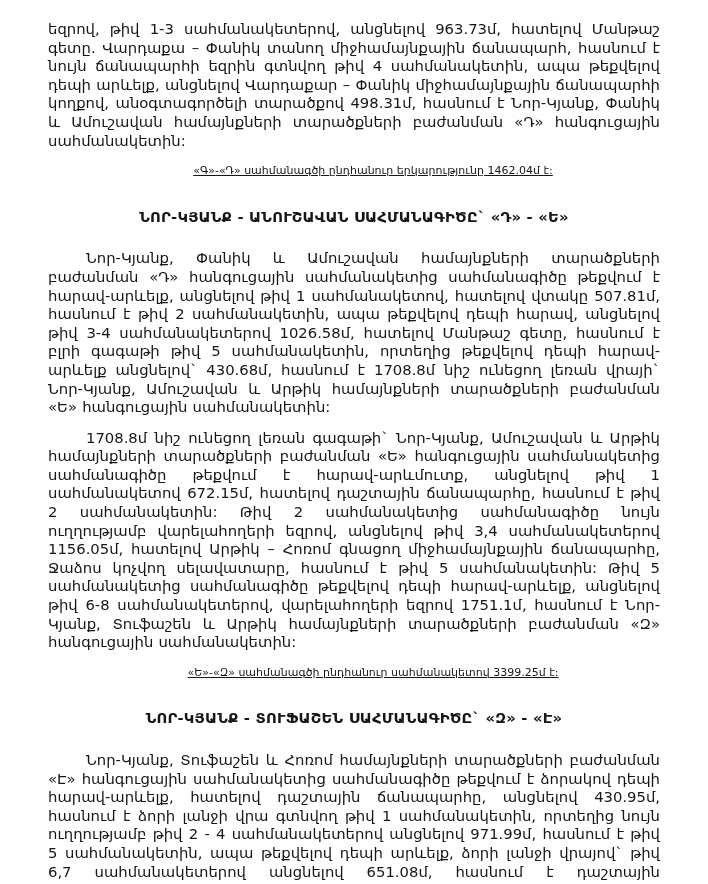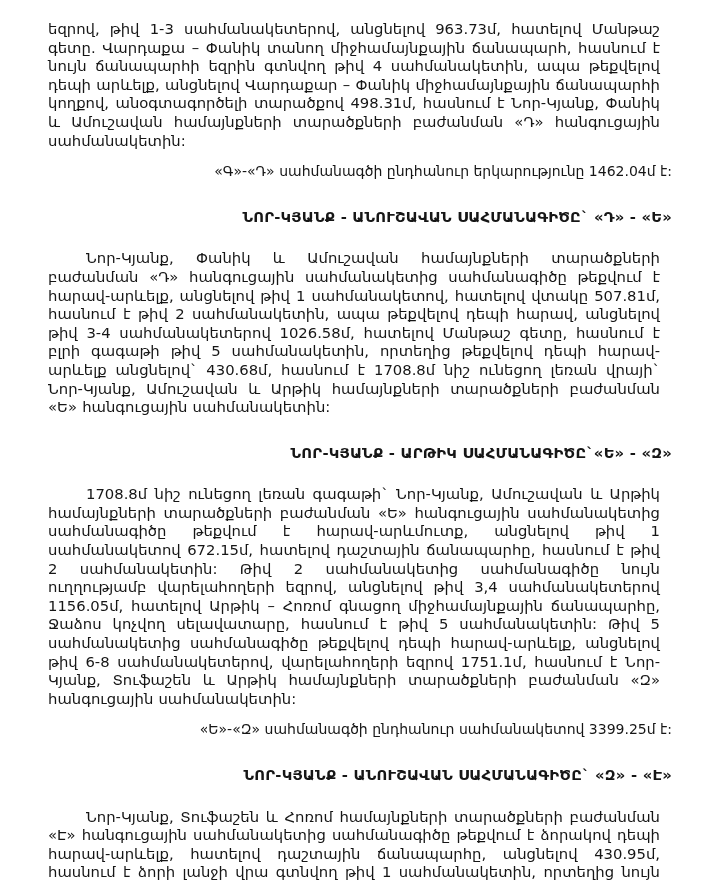--- a/index.html
+++ b/index.html
@@ -24,52 +24,52 @@
     font-size: 14.8px;
     line-height: 18.6px;
     text-align: justify;
     margin: 12px;
     word-spacing: 0.5px;
   }
   .para.indent {
     text-indent: 38px;
   }
   .summary {
-    font-size: 14px;
+    font-size: 11px;
     line-height: 18.6px;
     text-indent: 38px;
-    text-align: right;
+    text-align: center;
     margin: 2px 0 0 0;
+    text-decoration: underline;
   }
   .heading {
     font-size: 14.8px;
     line-height: 18.6px;
     font-weight: bold;
-    text-align: right;
+    text-align: center;
     margin: 27px 0 23px 0;
     letter-spacing: 0.2px;
   }
 </style>
 </head>
 <body>
 
 <div class="page">
 
   <p class="para">եզրով, թիվ 1-3 սահմանակետերով, անցնելով 963.73մ, հատելով Մանթաշ գետը. Վարդաքա – Փանիկ տանող միջհամայնքային ճանապարհ, հասնում է նույն ճանապարհի եզրին գտնվող թիվ 4 սահմանակետին, ապա թեքվելով դեպի արևելք, անցնելով Վարդաքար – Փանիկ միջհամայնքային ճանապարհի կողքով, անօգտագործելի տարածքով 498.31մ, հասնում է Նոր-Կյանք, Փանիկ և Ամուշավան համայնքների տարածքների բաժանման «Դ» հանգուցային սահմանակետին:</p>
 
   <p class="summary">«Գ»-«Դ» սահմանագծի ընդհանուր երկարությունը 1462.04մ է:</p>
 
   <h2 class="heading">ՆՈՐ-ԿՅԱՆՔ - ԱՆՈՒՇԱՎԱՆ ՍԱՀՄԱՆԱԳԻԾԸ` «Դ» - «Ե»</h2>
 
   <p class="para indent">Նոր-Կյանք, Փանիկ և Ամուշավան համայնքների տարածքների բաժանման «Դ» հանգուցային սահմանակետից սահմանագիծը թեքվում է հարավ-արևելք, անցնելով թիվ 1 սահմանակետով, հատելով վտակը 507.81մ, հասնում է թիվ 2 սահմանակետին, ապա թեքվելով դեպի հարավ, անցնելով թիվ 3-4 սահմանակետերով 1026.58մ, հատելով Մանթաշ գետը, հասնում է բլրի գագաթի թիվ 5 սահմանակետին, որտեղից թեքվելով դեպի հարավ-արևելք անցնելով` 430.68մ, հասնում է 1708.8մ նիշ ունեցող լեռան վրայի` Նոր-Կյանք, Ամուշավան և Արթիկ համայնքների տարածքների բաժանման «Ե» հանգուցային սահմանակետին:</p>
 
 
-  <h2 class="heading">ՆՈՐ-ԿՅԱՆՔ - ԱՐԹԻԿ ՍԱՀՄԱՆԱԳԻԾԸ`«Ե» - «Զ»</h2>
 
   <p class="para indent">1708.8մ նիշ ունեցող լեռան գագաթի` Նոր-Կյանք, Ամուշավան և Արթիկ համայնքների տարածքների բաժանման «Ե» հանգուցային սահմանակետից սահմանագիծը թեքվում է հարավ-արևմուտք, անցնելով թիվ 1 սահմանակետով 672.15մ, հատելով դաշտային ճանապարհը, հասնում է թիվ 2 սահմանակետին: Թիվ 2 սահմանակետից սահմանագիծը նույն ուղղությամբ վարելահողերի եզրով, անցնելով թիվ 3,4 սահմանակետերով 1156.05մ, հատելով Արթիկ – Հոռոմ գնացող միջհամայնքային ճանապարհը, Ջաձոս կոչվող սելավատարը, հասնում է թիվ 5 սահմանակետին: Թիվ 5 սահմանակետից սահմանագիծը թեքվելով դեպի հարավ-արևելք, անցնելով թիվ 6-8 սահմանակետերով, վարելահողերի եզրով 1751.1մ, հասնում է Նոր-Կյանք, Տուֆաշեն և Արթիկ համայնքների տարածքների բաժանման «Զ» հանգուցային սահմանակետին:</p>
 
   <p class="summary">«Ե»-«Զ» սահմանագծի ընդհանուր սահմանակետով 3399.25մ է:</p>
 
-  <h2 class="heading">ՆՈՐ-ԿՅԱՆՔ - ԱՆՈՒՇԱՎԱՆ ՍԱՀՄԱՆԱԳԻԾԸ` «Զ» - «Է»</h2>
+  <h2 class="heading">ՆՈՐ-ԿՅԱՆՔ - ՏՈՒՖԱՇԵՆ ՍԱՀՄԱՆԱԳԻԾԸ` «Զ» - «Է»</h2>
 
   <p class="para indent">Նոր-Կյանք, Տուֆաշեն և Հոռոմ համայնքների տարածքների բաժանման «Է» հանգուցային սահմանակետից սահմանագիծը թեքվում է ձորակով դեպի հարավ-արևելք, հատելով դաշտային ճանապարհը, անցնելով 430.95մ, հասնում է ձորի լանջի վրա գտնվող թիվ 1 սահմանակետին, որտեղից նույն ուղղությամբ թիվ 2 - 4 սահմանակետերով անցնելով 971.99մ, հասնում է թիվ 5 սահմանակետին, ապա թեքվելով դեպի արևելք, ձորի լանջի վրայով` թիվ 6,7 սահմանակետերով անցնելով 651.08մ, հասնում է դաշտային ճանապարհի եզրին գտնվող թիվ 8 սահմանակետին, որտեղից թեքվելով հարավ-արևելք և անցնելով 228.32մ, հասնում է Նոր-Կյանք, Տուֆաշեն և Արթիկ համայնքների տարածքների բաժանման «Զ» հանգուցային սահմանակետին:</p>
 
 </div>
 
 </body></html>

